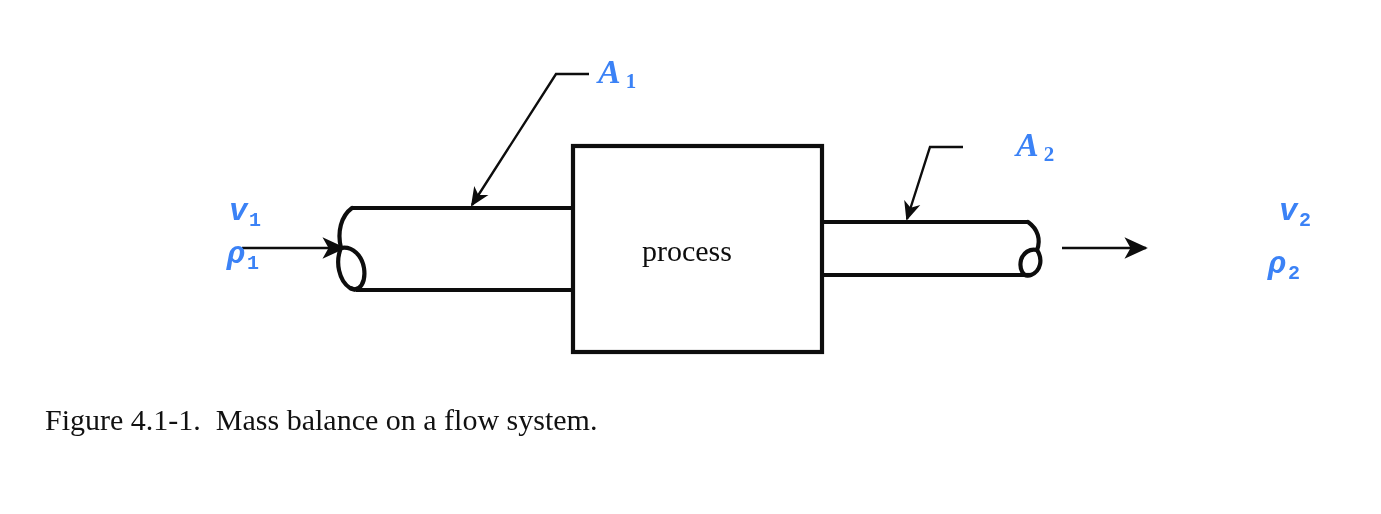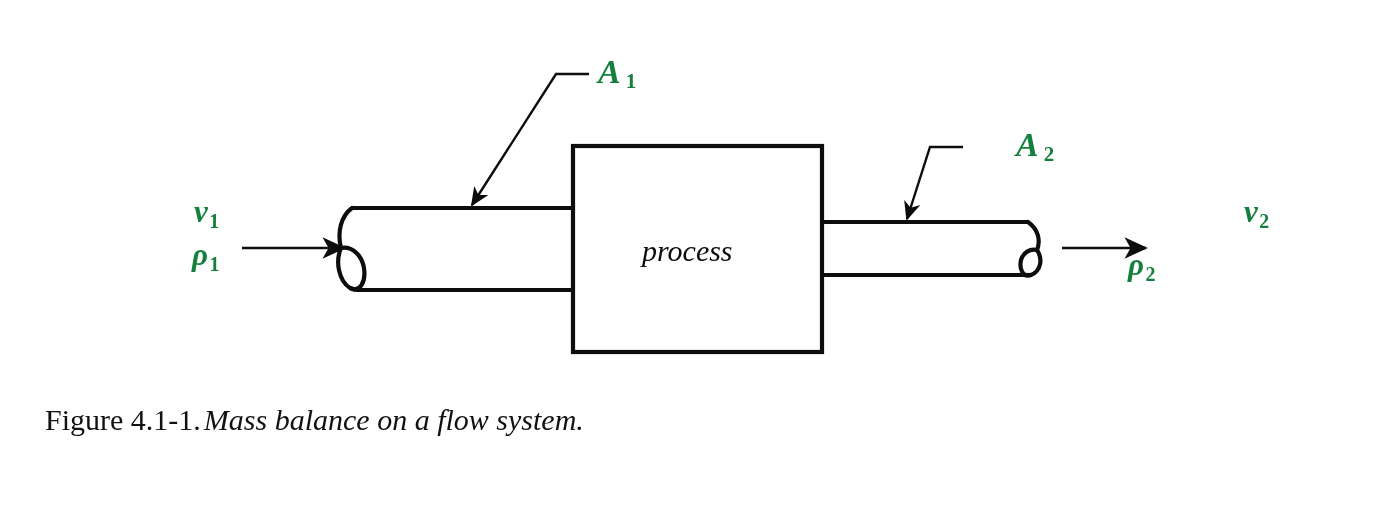--- a/index.html
+++ b/index.html
@@ -17,30 +17,31 @@
   }
   #diagram-svg {
     position: absolute;
     left: 0;
     top: 0;
     width: 1381px;
     height: 514px;
   }
   .fig-label {
     position: absolute;
-    color: #15803d;
+    color: #3b82f6;
     white-space: nowrap;
     line-height: 1;
   }
   
   .flow-var {
-    font-family: Liberation Serif, serif;
+    font-family: Liberation Mono, monospace;
     font-style: italic;
     font-weight: bold;
     font-size: 31px;
+    margin-left: 35px;
   }
   .flow-var .sub {
     font-style: normal;
     font-weight: bold;
     font-size: 20px;
     vertical-align: -0.28em;
     margin-left: 1.5px;
   }
   
   .area-var {
@@ -67,21 +68,21 @@
   #caption {
     position: absolute;
     left: 45px;
     top: 403px;
     color: #111111;
     font-family: "Liberation Serif", "DejaVu Serif", serif;
     font-size: 30px;
     white-space: nowrap;
   }
   #caption .cap-num { font-style: normal; }
-  #caption .cap-title { font-style: italic; margin-left: 3px; }
+  #caption .cap-title { margin-left: 15px; }
 </style>
 </head>
 <body>
 
 <div id="page">
 
   <svg id="diagram-svg" viewBox="0 0 1381 514">
 
     <g>
 
@@ -124,35 +125,35 @@
 
     <line x1="242" y1="248" x2="344" y2="248" stroke="#0d0d0d" stroke-width="2.6" marker-end="url(#arrow-solid)"></line>
 
     <line x1="1062" y1="248" x2="1146" y2="248" stroke="#0d0d0d" stroke-width="2.6" marker-end="url(#arrow-solid)"></line>
 
     <path d="M 589 74 L 556 74 L 472 205" stroke="#0d0d0d" stroke-width="2.4" fill="none" marker-end="url(#arrow-leader)"></path>
 
     <path d="M 963 147 L 930 147 L 907 219" stroke="#0d0d0d" stroke-width="2.4" fill="none" marker-end="url(#arrow-leader)"></path>
   </svg>
 
-  <div id="process-label" style="left:642px; top:234px;font-style:italic;">process</div>
+  <div id="process-label" style="left:642px; top:234px;">process</div>
 
   <div class="fig-label flow-var" style="left:194px; top:196px;">
     <span>v</span><span class="sub">1</span>
   </div>
 
   <div class="fig-label flow-var" style="left:192px; top:239px;">
     <span>ρ</span><span class="sub">1</span>
   </div>
 
   <div class="fig-label flow-var" style="left:1244px; top:196px;">
     <span>v</span><span class="sub">2</span>
   </div>
 
-  <div class="fig-label flow-var" style="left:1128px; top:249px;">
+  <div class="fig-label flow-var" style="left:1233px; top:249px;">
     <span>ρ</span><span class="sub">2</span>
   </div>
 
   <div class="fig-label area-var" style="left:598px; top:55px;">
     <span>A</span><span class="sub">1</span>
   </div>
 
   <div class="fig-label area-var" style="left:1016px; top:128px;">
     <span>A</span><span class="sub">2</span>
   </div>

